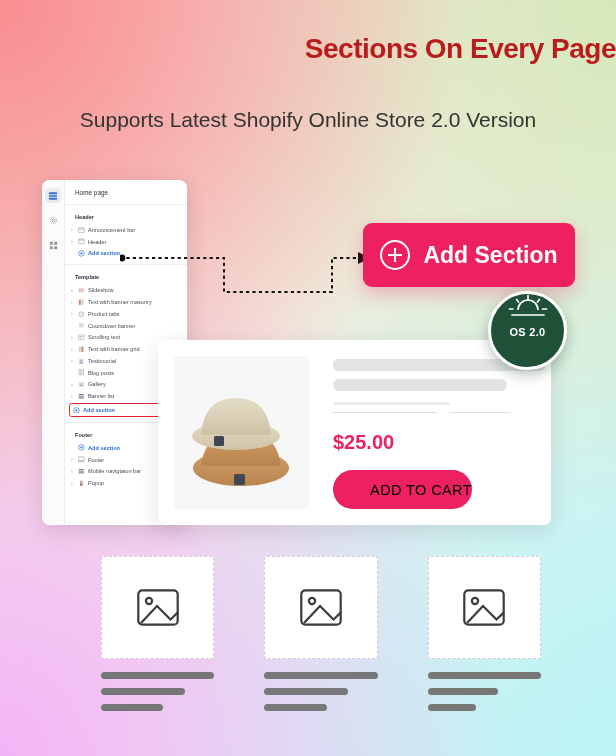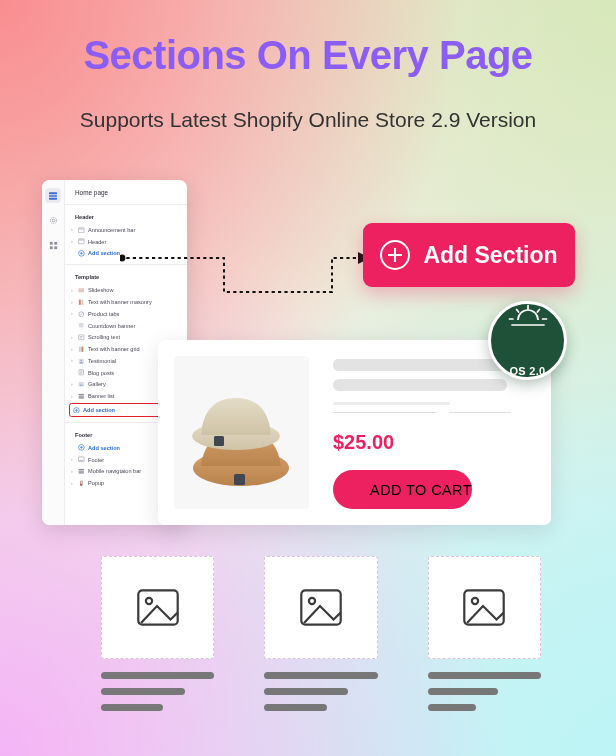--- a/index.html
+++ b/index.html
@@ -13,22 +13,22 @@
       radial-gradient(120% 110% at 0% 0%,   #f98e91 0%, rgba(249,142,145,0) 62%),
       radial-gradient(120% 110% at 100% 0%, #d6e8b9 0%, rgba(214,232,185,0) 62%),
       radial-gradient(130% 115% at 0% 100%, #f4b4f6 0%, rgba(244,180,246,0) 64%),
       radial-gradient(130% 115% at 100% 100%,#bdf4f5 0%, rgba(189,244,245,0) 64%),
       linear-gradient(135deg,#f7c9c4 0%,#f2eee4 45%,#e3f3ee 70%,#cdf1f3 100%);
   }
   .wrap{position:absolute;inset:0;}
 
   
   #title{
-    position:absolute;left:0;right:0;top:33px;text-align:center;
-    font-size:40px;font-weight:bold;color:#8b5cf6;letter-spacing:-0.5px;
+    position:absolute;left:0;right:0;top:33px;text-align:right;
+    font-size:28px;font-weight:bold;color:#b91c1c;letter-spacing:-0.5px;
   }
   #sub{
     position:absolute;left:58px;right:58px;top:103px;text-align:center;
     font-size:21px;color:#333333;line-height:33px;
   }
 
   
   #editor{
     position:absolute;left:42px;top:180px;width:145px;height:345px;
     background:#ffffff;border-radius:8px;
@@ -63,23 +63,23 @@
   }
   #cta .plus{width:26px;height:26px;border:2px solid #fff;border-radius:50%;
              position:relative;flex:0 0 26px;}
   #cta .plus::before,#cta .plus::after{content:"";position:absolute;background:#fff;}
   #cta .plus::before{left:6px;right:6px;top:11.5px;height:2px;}
   #cta .plus::after{top:6px;bottom:6px;left:11.5px;width:2px;}
   #cta .txt{color:#fff;font-size:23px;font-weight:bold;}
 
   
   #osbadge{
-    position:absolute;left:488px;top:301px;width:79px;height:79px;border-radius:50%;
+    position:absolute;left:488px;top:291px;width:79px;height:79px;border-radius:50%;
     background:#1f5138;border:3px solid #ffffff;box-sizing:border-box;
-    display:flex;flex-direction:column;align-items:center;justify-content:space-between;
+    display:flex;flex-direction:column;align-items:center;justify-content:flex-start;
     box-shadow:0 5px 14px rgba(20,60,40,.30);z-index:7;
   }
   #osbadge .oslbl{color:#fff;font-size:11px;font-weight:bold;margin-top:1px;letter-spacing:.3px;}
 
   
   #product{
     position:absolute;left:158px;top:340px;width:393px;height:185px;
     background:#fff;border-radius:7px;box-shadow:0 6px 22px rgba(60,30,60,.13);
     display:flex;padding:16px;box-sizing:border-box;gap:24px;z-index:5;
   }
@@ -106,21 +106,21 @@
   .plines i{display:block;height:7px;background:#777777;border-radius:4px;}
 </style>
 </head>
 <body>
 
 <div id="bg"></div>
 
 <div class="wrap">
 
   <div id="title">Sections On Every Page</div>
-  <div id="sub">Supports Latest Shopify Online Store 2.9 Version</div>
+  <div id="sub">Supports Latest Shopify Online Store 2.0 Version</div>
 
   <div id="editor">
     <div id="rail">
       <div class="rail-btn on">
         <svg width="10" height="10" viewBox="0 0 16 16">
             <rect x="1.5" y="2" width="13" height="3.2" rx="1" fill="#3a6ed0"></rect>
             <rect x="1.5" y="6.6" width="13" height="2.6" rx="1" fill="#3a6ed0"></rect>
             <rect x="1.5" y="10.6" width="13" height="3.2" rx="1" fill="#3a6ed0"></rect>
           </svg>
       </div>

